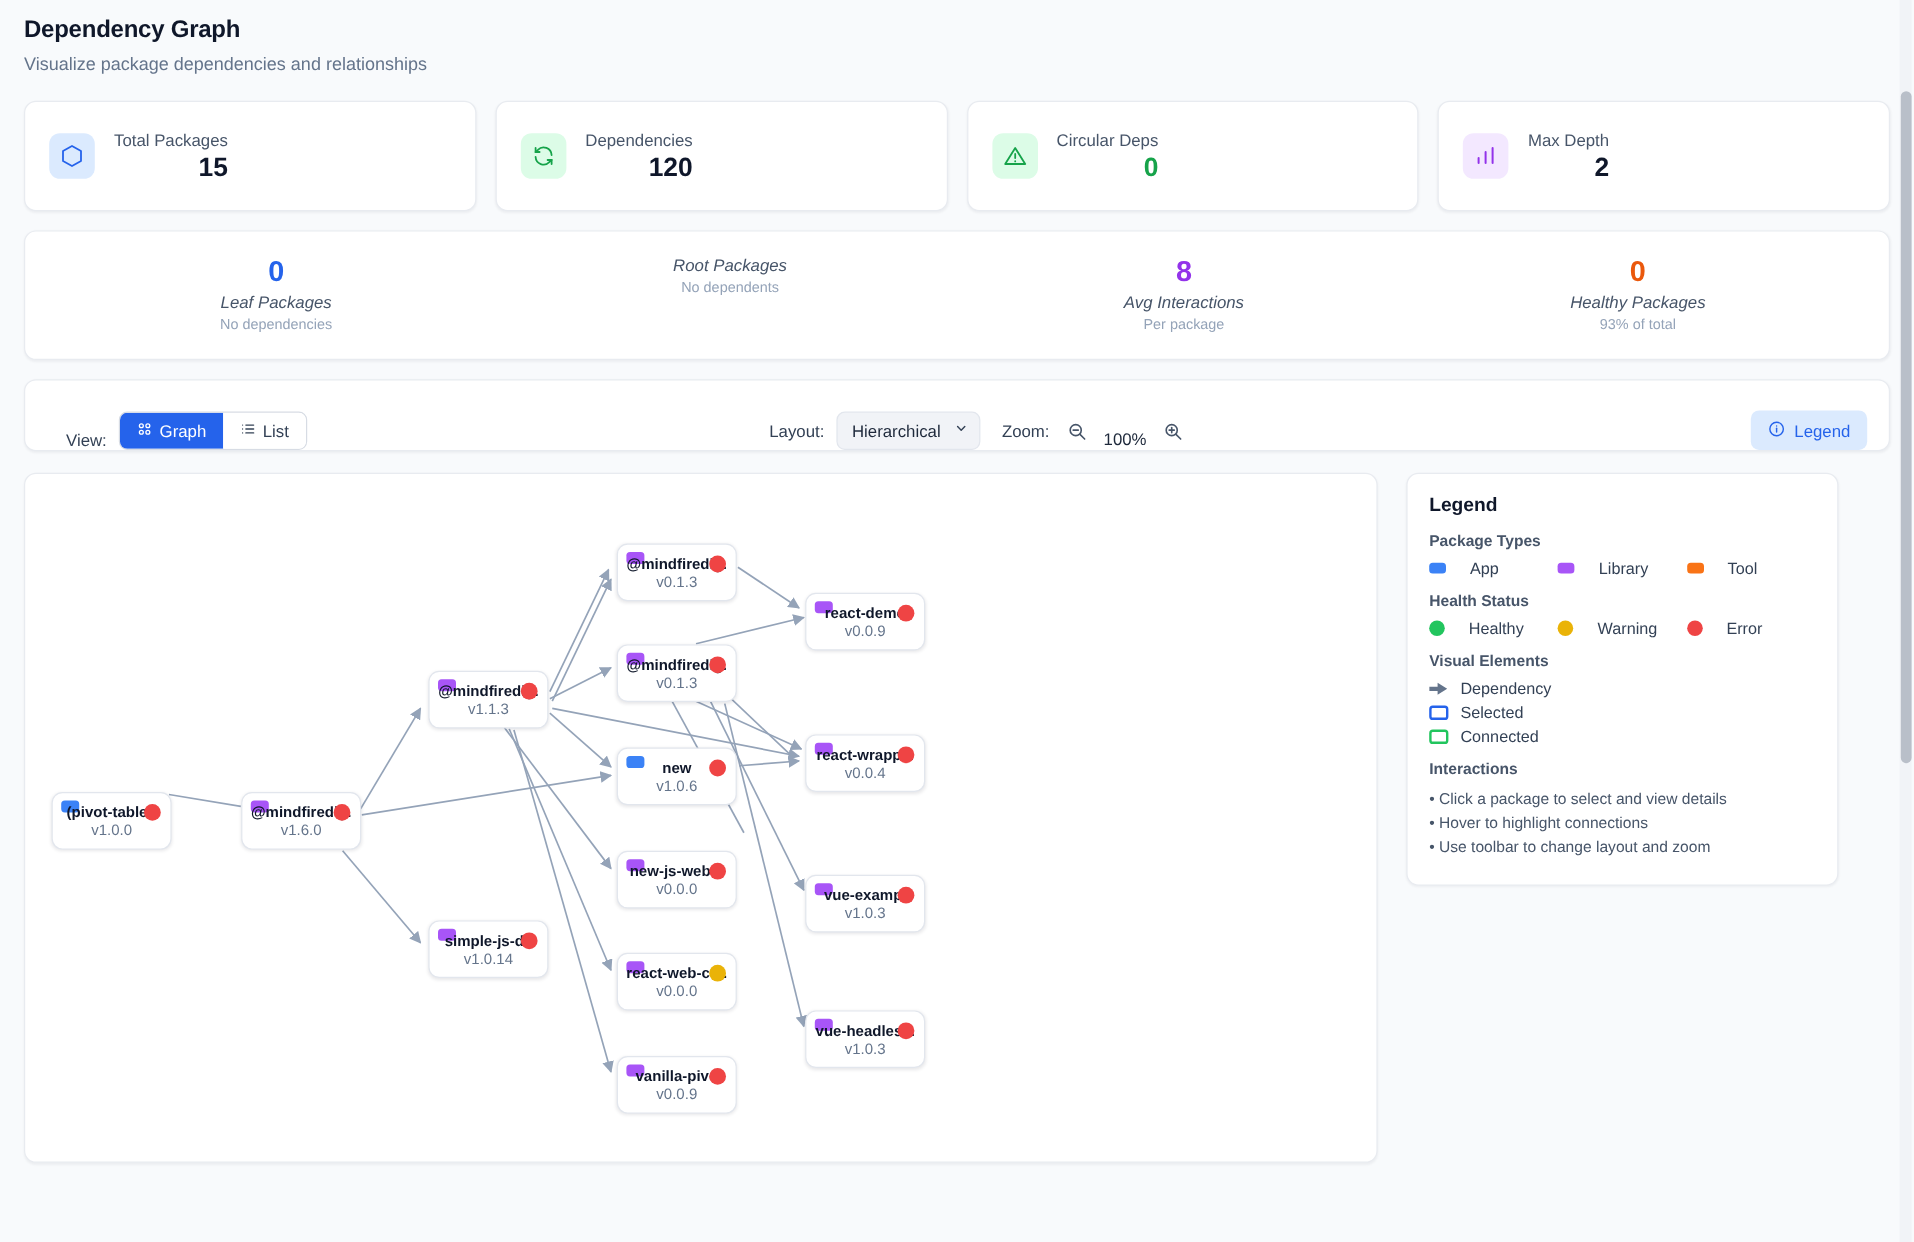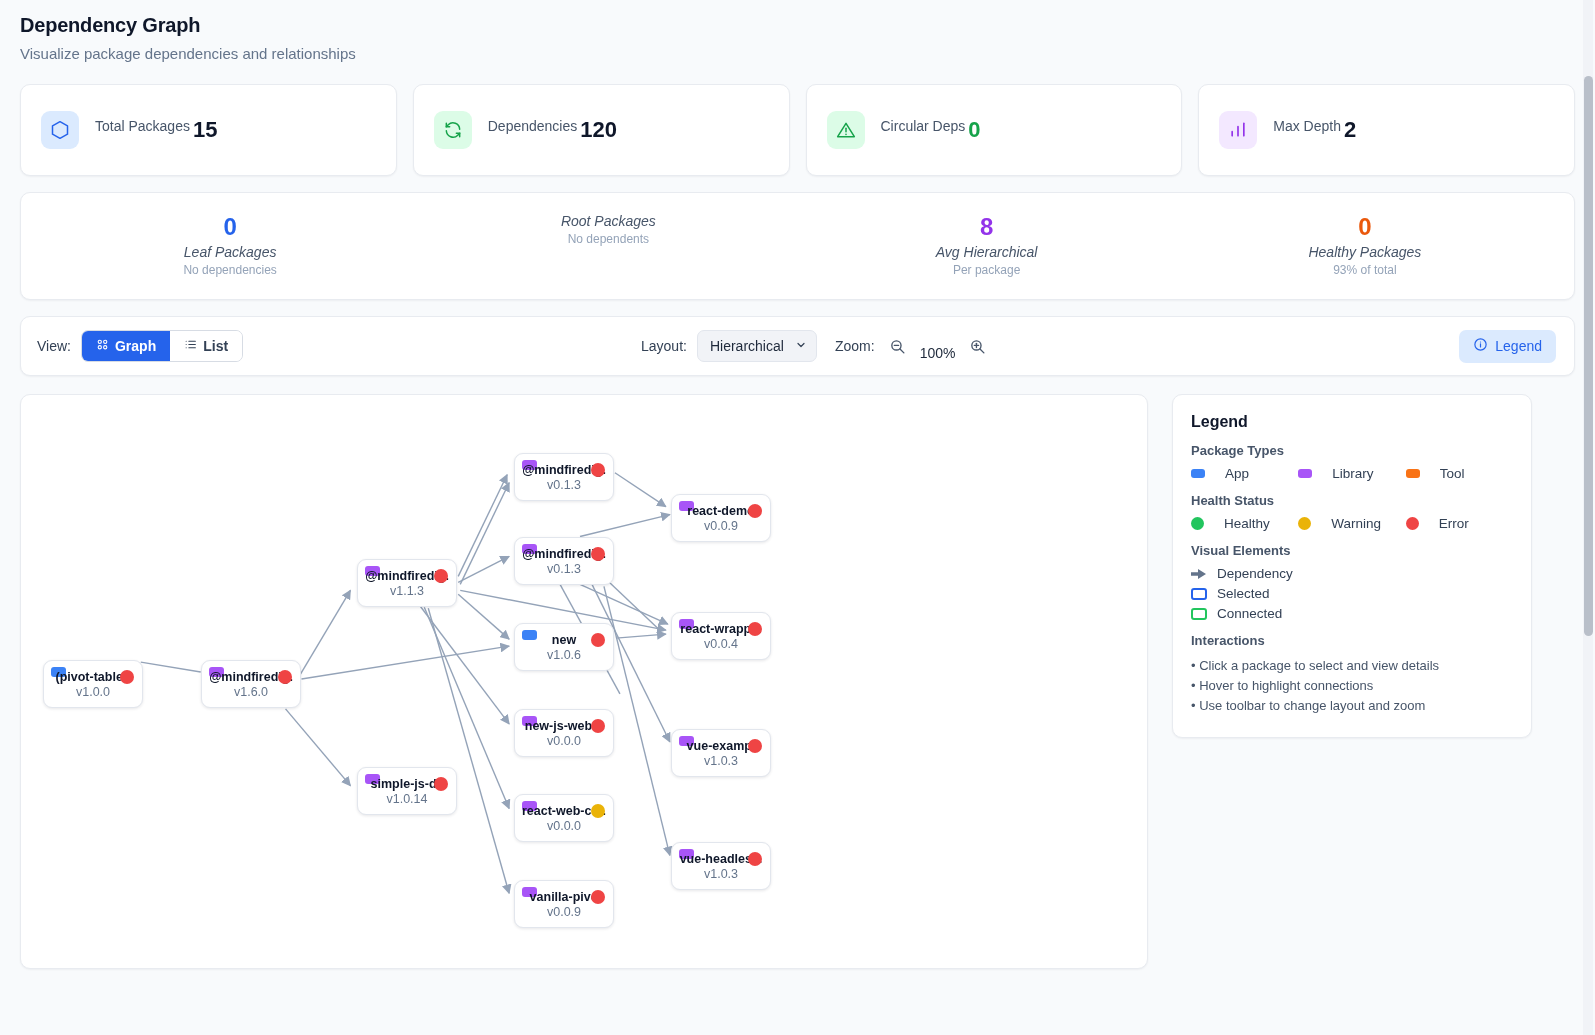--- a/index.html
+++ b/index.html
@@ -51,21 +51,21 @@
     gap: 16px;
     box-shadow: 0 1px 2px rgba(15,23,42,0.05);
   }
   .stat-icon {
     width: 38px; height: 38px;
     border-radius: 9px;
     display: flex; align-items: center; justify-content: center;
     flex: 0 0 auto;
   }
   .stat-icon svg { display:block; }
-  .stat-text { display: flex; gap: 3px; }
+  .stat-text { display: flex; flex-direction: column; gap: 3px; align-items: flex-end; }
   .stat-label { font-size: 14px; color: #475569; }
   .stat-value { font-size: 22px; font-weight: bold; color: #0f172a; line-height: 1.05; }
 
   
   .analysis-card {
     background: #ffffff;
     border: 1px solid #e8ebf0;
     border-radius: 10px;
     margin-top: 16px;
     padding: 18px 20px 22px 20px;
@@ -81,22 +81,22 @@
   .an-sub { font-size: 12px; color: #94a3b8; margin-top: 3px; }
 
   
   .toolbar {
     background: #ffffff;
     border: 1px solid #e8ebf0;
     border-radius: 10px;
     margin-top: 16px;
     height: 60px;
     display: flex;
-    align-items: center;
-    padding: 0 16px;
+    align-items: flex-end;
+    padding: 0 34px;
     box-shadow: 0 1px 2px rgba(15,23,42,0.05);
     position: relative;
   }
   .tb-label { font-size: 14px; color: #334155; }
   .seg-group {
     display: flex;
     border: 1px solid #d7dce4;
     border-radius: 7px;
     overflow: hidden;
     margin-left: 10px;
@@ -104,21 +104,21 @@
   }
   .seg-btn {
     display: flex; align-items: center; gap: 6px;
     padding: 0 14px;
     font-size: 14px;
     background: #ffffff;
     color: #334155;
     border: none;
     cursor: pointer;
     font-family: inherit;
-    font-weight: bold;
+    font-weight: normal;
   }
   .seg-btn.active { background: #2563eb; color: #ffffff; }
   .tb-center {
     position: absolute;
     left: 620px;
     display: flex; align-items: center; gap: 10px;
   }
   .tb-select {
     appearance: none;
     background: #f1f3f7;
@@ -323,21 +323,21 @@
         <div class="an-value" style="color:#2563eb;">0</div>
         <div class="an-name">Leaf Packages</div>
         <div class="an-sub">No dependencies</div>
       </div>
       <div class="analysis-item">
         <div class="an-name">Root Packages</div>
         <div class="an-sub">No dependents</div>
       </div>
       <div class="analysis-item">
         <div class="an-value" style="color:#9333ea;">8</div>
-        <div class="an-name">Avg Hierarchical</div>
+        <div class="an-name">Avg Interactions</div>
         <div class="an-sub">Per package</div>
       </div>
       <div class="analysis-item">
         <div class="an-value" style="color:#ea580c;">0</div>
         <div class="an-name">Healthy Packages</div>
         <div class="an-sub">93% of total</div>
       </div>
     </div>
   </div>
 

